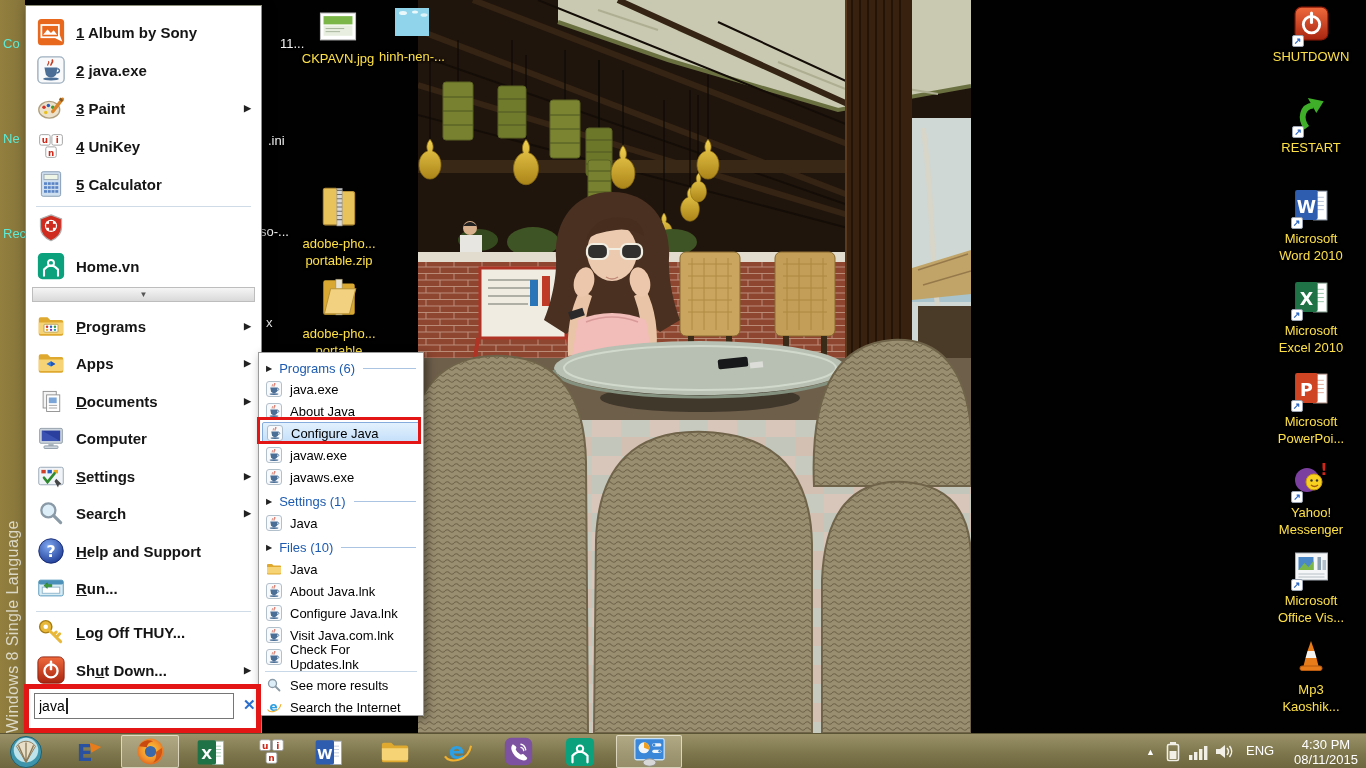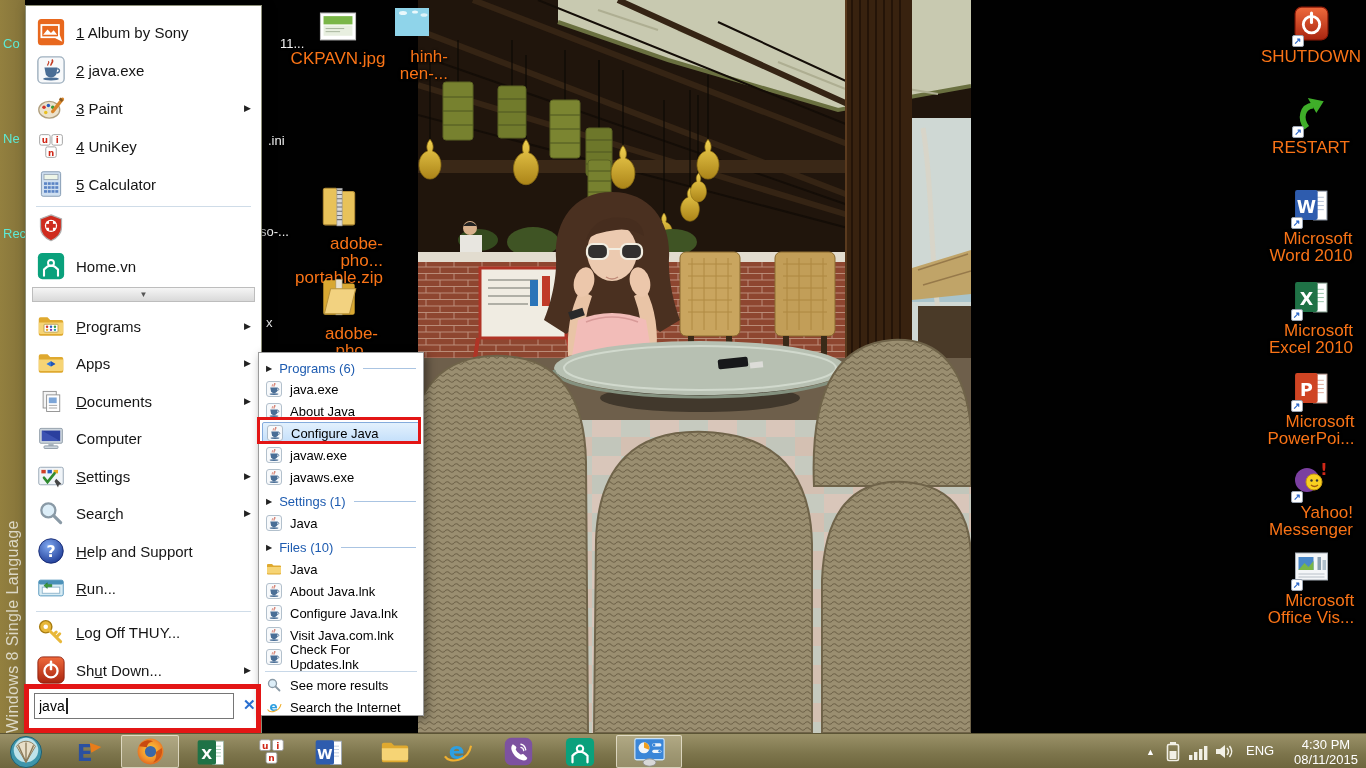--- a/index.html
+++ b/index.html
@@ -14,31 +14,31 @@
              width:300px;font-size:16px;color:#dcd8c6;letter-spacing:.4px;white-space:nowrap;}
   .plabel{position:absolute;font-size:13px;color:#5eead4;white-space:nowrap;overflow:hidden;width:24px;}
   .wlabel{position:absolute;font-size:13px;color:#f2f2f2;text-shadow:1px 1px 2px #000;white-space:nowrap;}
 
   
   .photo{position:absolute;left:418px;top:0;width:553px;height:733px;}
 
   
   .dico{position:absolute;display:flex;flex-direction:column;align-items:center;cursor:default;}
   .dico .glyph{position:relative;}
-  .dico .lbl{margin-top:3px;font-size:17px;line-height:17px;color:#f97316;text-align:right;
+  .dico .lbl{margin-top:3px;font-size:13px;line-height:17px;color:#fde047;text-align:center;
              text-shadow:1px 1px 2px #000,0 0 3px #000;}
   .sc-badge{position:absolute;left:-2px;bottom:-2px;width:12px;height:12px;background:#fff;
             border:1px solid #9aa4b2;border-radius:2px;font-size:9px;line-height:10px;
             color:#2a66c8;text-align:center;font-weight:bold;}
 
   
   .start-menu{position:absolute;left:25px;top:5px;width:237px;height:728px;background:#fff;
               border:1px solid #8e9079;box-shadow:3px 3px 9px rgba(0,0,0,.5);}
   .mi{position:absolute;left:3px;right:3px;height:38px;display:flex;align-items:center;
-      padding-left:8px;font-size:15px;color:#151515;}
+      padding-left:8px;font-size:15px;color:#151515;font-weight:bold;}
   .mi .ic{width:28px;height:28px;margin-right:11px;flex:0 0 28px;}
   .mi .arr{margin-left:auto;padding-right:7px;font-size:9px;color:#222;}
   .msep{position:absolute;left:10px;right:10px;height:1px;background:#cfdce8;}
   .expand-bar{position:absolute;left:6px;right:6px;top:281px;height:15px;text-align:center;
               background:linear-gradient(#f5f5f5,#d9d9d9);border:1px solid #bdbdbd;
               font-size:8px;color:#555;line-height:13px;}
   .search-row{position:absolute;left:0;right:0;top:684px;height:44px;}
   .search-input{position:absolute;left:8px;top:3px;width:200px;height:26px;border:1px solid #767676;
                 font-family:"Liberation Sans",sans-serif;font-size:14px;padding:2px 4px;color:#000;outline:none;}
   .caret{position:absolute;left:40px;top:8px;width:1.5px;height:16px;background:#222;}
@@ -615,20 +615,26 @@
       <span class="sc-badge">↗</span></span>
     <div class="lbl"><span>Yahoo!</span><br><span>Messenger</span></div>
   </div>
   <div class="dico" style="left:1256px;top:549px;width:110px">
     <span class="glyph"><svg width="37" height="36">
           <use href="#sym-visio"></use>
         </svg>
       <span class="sc-badge">↗</span></span>
     <div class="lbl"><span>Microsoft</span><br><span>Office Vis...</span></div>
   </div>
+  <div class="dico" style="left:1256px;top:638px;width:110px">
+    <span class="glyph"><svg width="36" height="36">
+          <use href="#sym-vlc"></use>
+        </svg></span>
+    <div class="lbl"><span>Mp3</span><br><span>Kaoshik...</span></div>
+  </div>
 
   <div class="start-menu">
     <div class="mi" style="top:7px">
       <svg class="ic">
           <use href="#sym-album"></use>
         </svg>
       <span><u>1</u> Album by Sony</span>
       </div>
     <div class="mi" style="top:45px">
       <svg class="ic">

